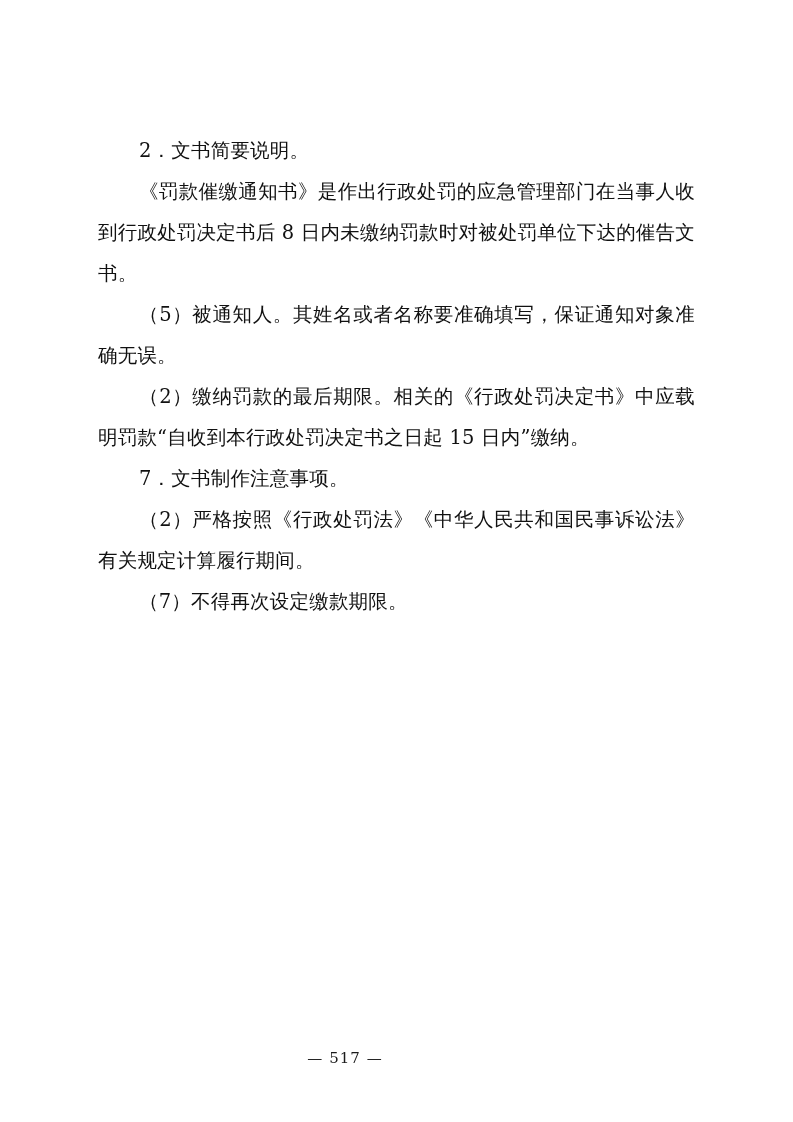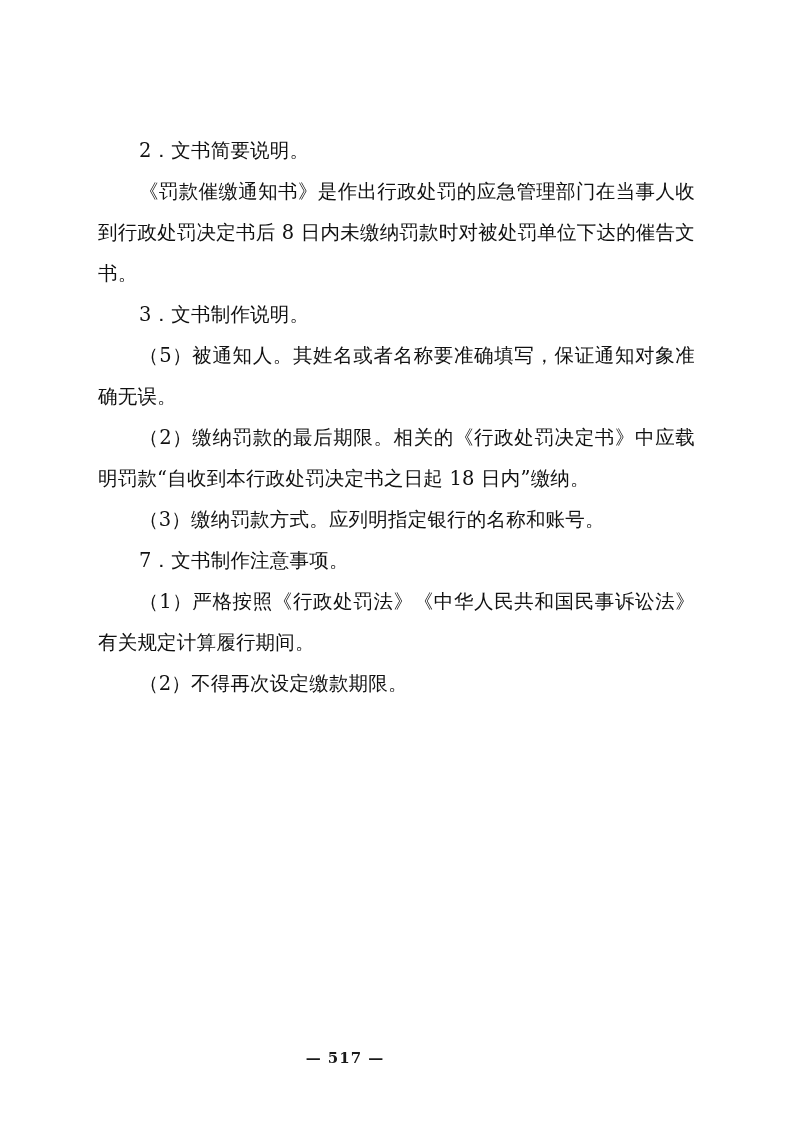--- a/index.html
+++ b/index.html
@@ -38,48 +38,45 @@
   .footer {
     position: absolute;
     left: 0;
     right: 0;
     bottom: 55px;
     text-align: center;
     font-size: 15px;
     letter-spacing: 1px;
     color: #1a1a1a;
     font-family: "DejaVu Serif", "Liberation Serif", serif;
-    font-weight: bold;
   }
   .footer .dash {
     display: inline-block;
     padding: 0 6px;
   }
   .pagenum {
     display: inline-block;
   }
   .footer-inner {
     position: relative;
     left: 10px;
   }
 </style>
 </head>
 <body>
 
 <div class="page">
   <div class="content">
     <p class="para">2．文书简要说明。</p>
     <p class="para">《罚款催缴通知书》是作出行政处罚的应急管理部门在当事人收到行政处罚决定书后 8 日内未缴纳罚款时对被处罚单位下达的催告文书。</p>
-    <p class="para">3．文书制作说明。</p>
     <p class="para">（5）被通知人。其姓名或者名称要准确填写，保证通知对象准确无误。</p>
-    <p class="para">（2）缴纳罚款的最后期限。相关的《行政处罚决定书》中应载明罚款“自收到本行政处罚决定书之日起 18 日内”缴纳。</p>
-    <p class="para">（3）缴纳罚款方式。应列明指定银行的名称和账号。</p>
+    <p class="para">（2）缴纳罚款的最后期限。相关的《行政处罚决定书》中应载明罚款“自收到本行政处罚决定书之日起 15 日内”缴纳。</p>
     <p class="para">7．文书制作注意事项。</p>
-    <p class="para">（1）严格按照《行政处罚法》《中华人民共和国民事诉讼法》有关规定计算履行期间。</p>
-    <p class="para">（2）不得再次设定缴款期限。</p>
+    <p class="para">（2）严格按照《行政处罚法》《中华人民共和国民事诉讼法》有关规定计算履行期间。</p>
+    <p class="para">（7）不得再次设定缴款期限。</p>
   </div>
 
   <div class="footer">
     <span class="footer-inner">
       <span class="dash">—</span><span class="pagenum">517</span><span class="dash">—</span>
     </span>
   </div>
 </div>
 
 </body></html>

